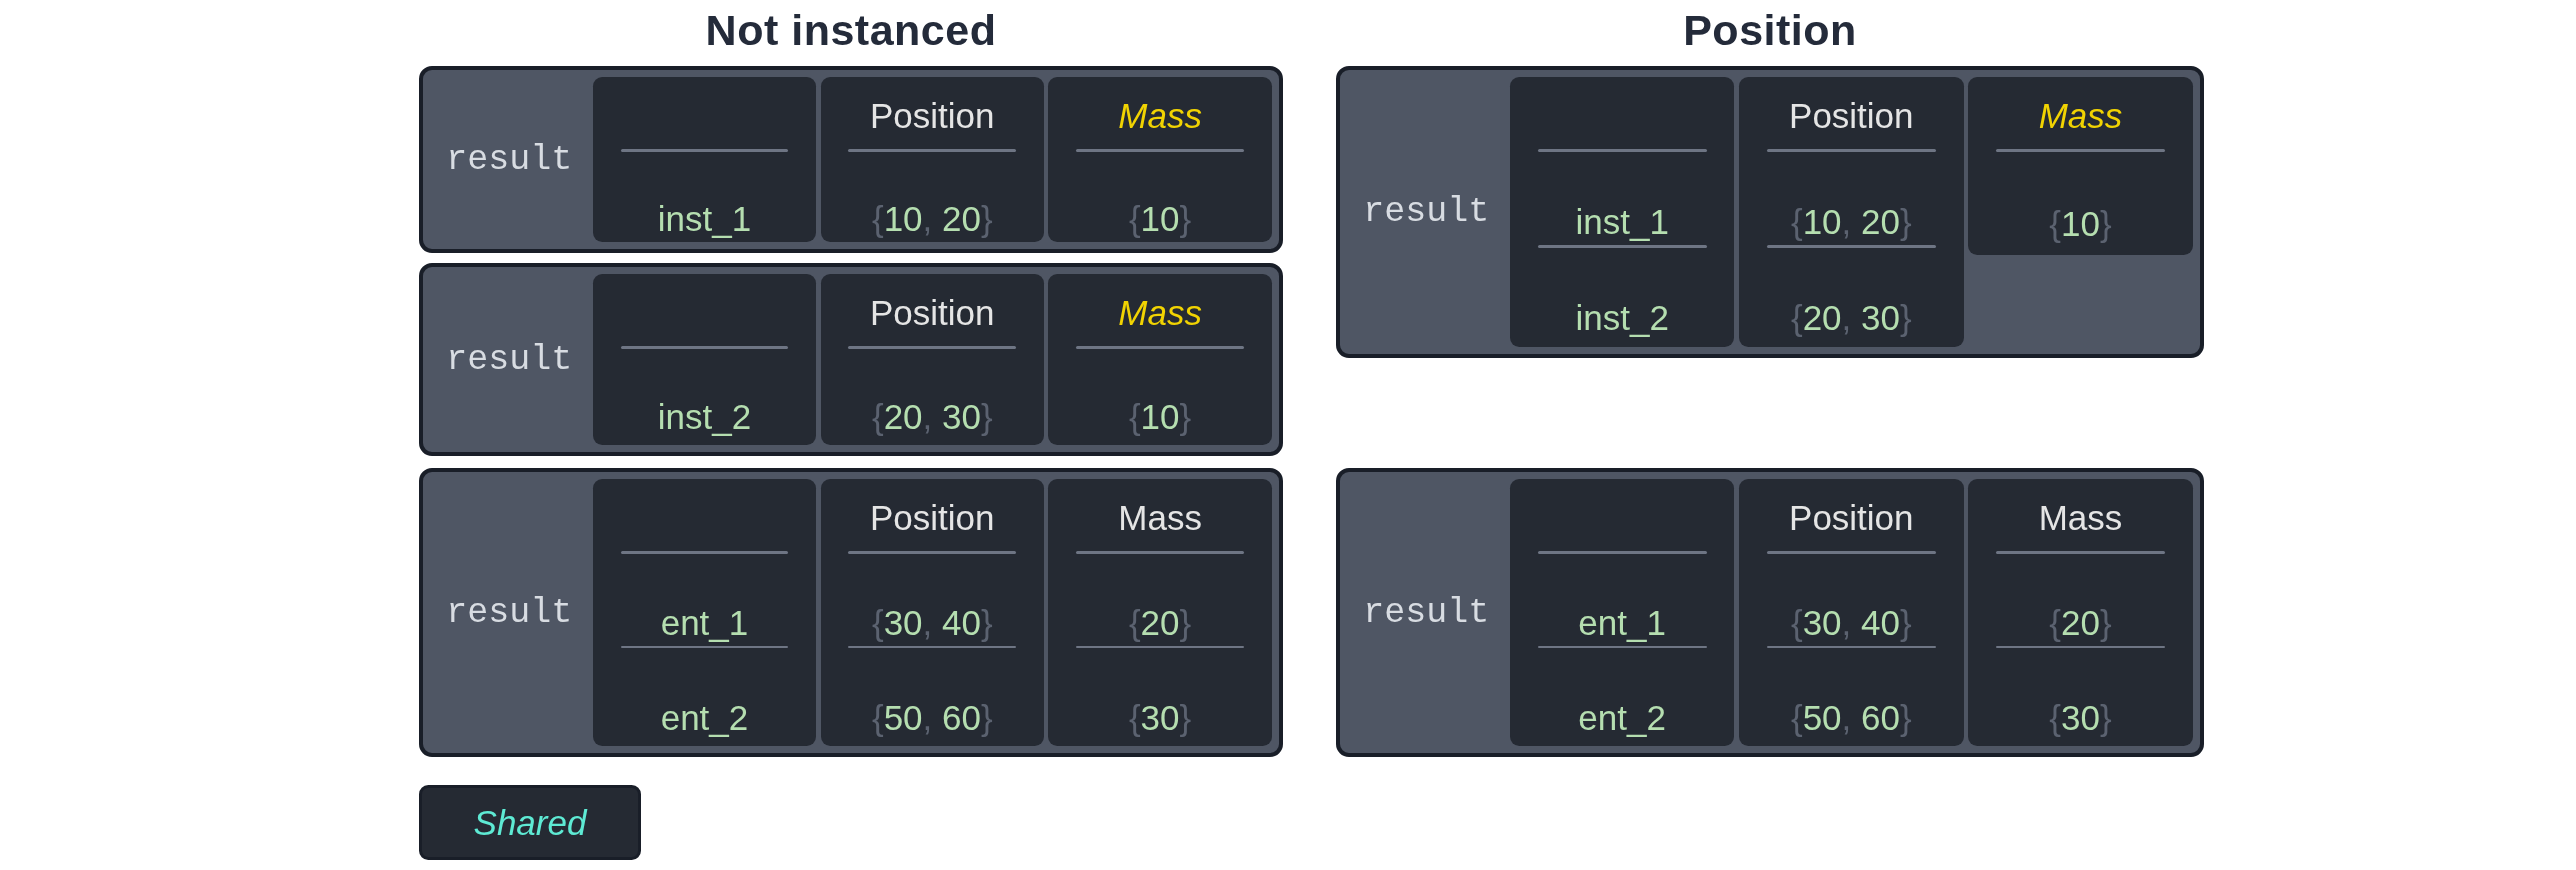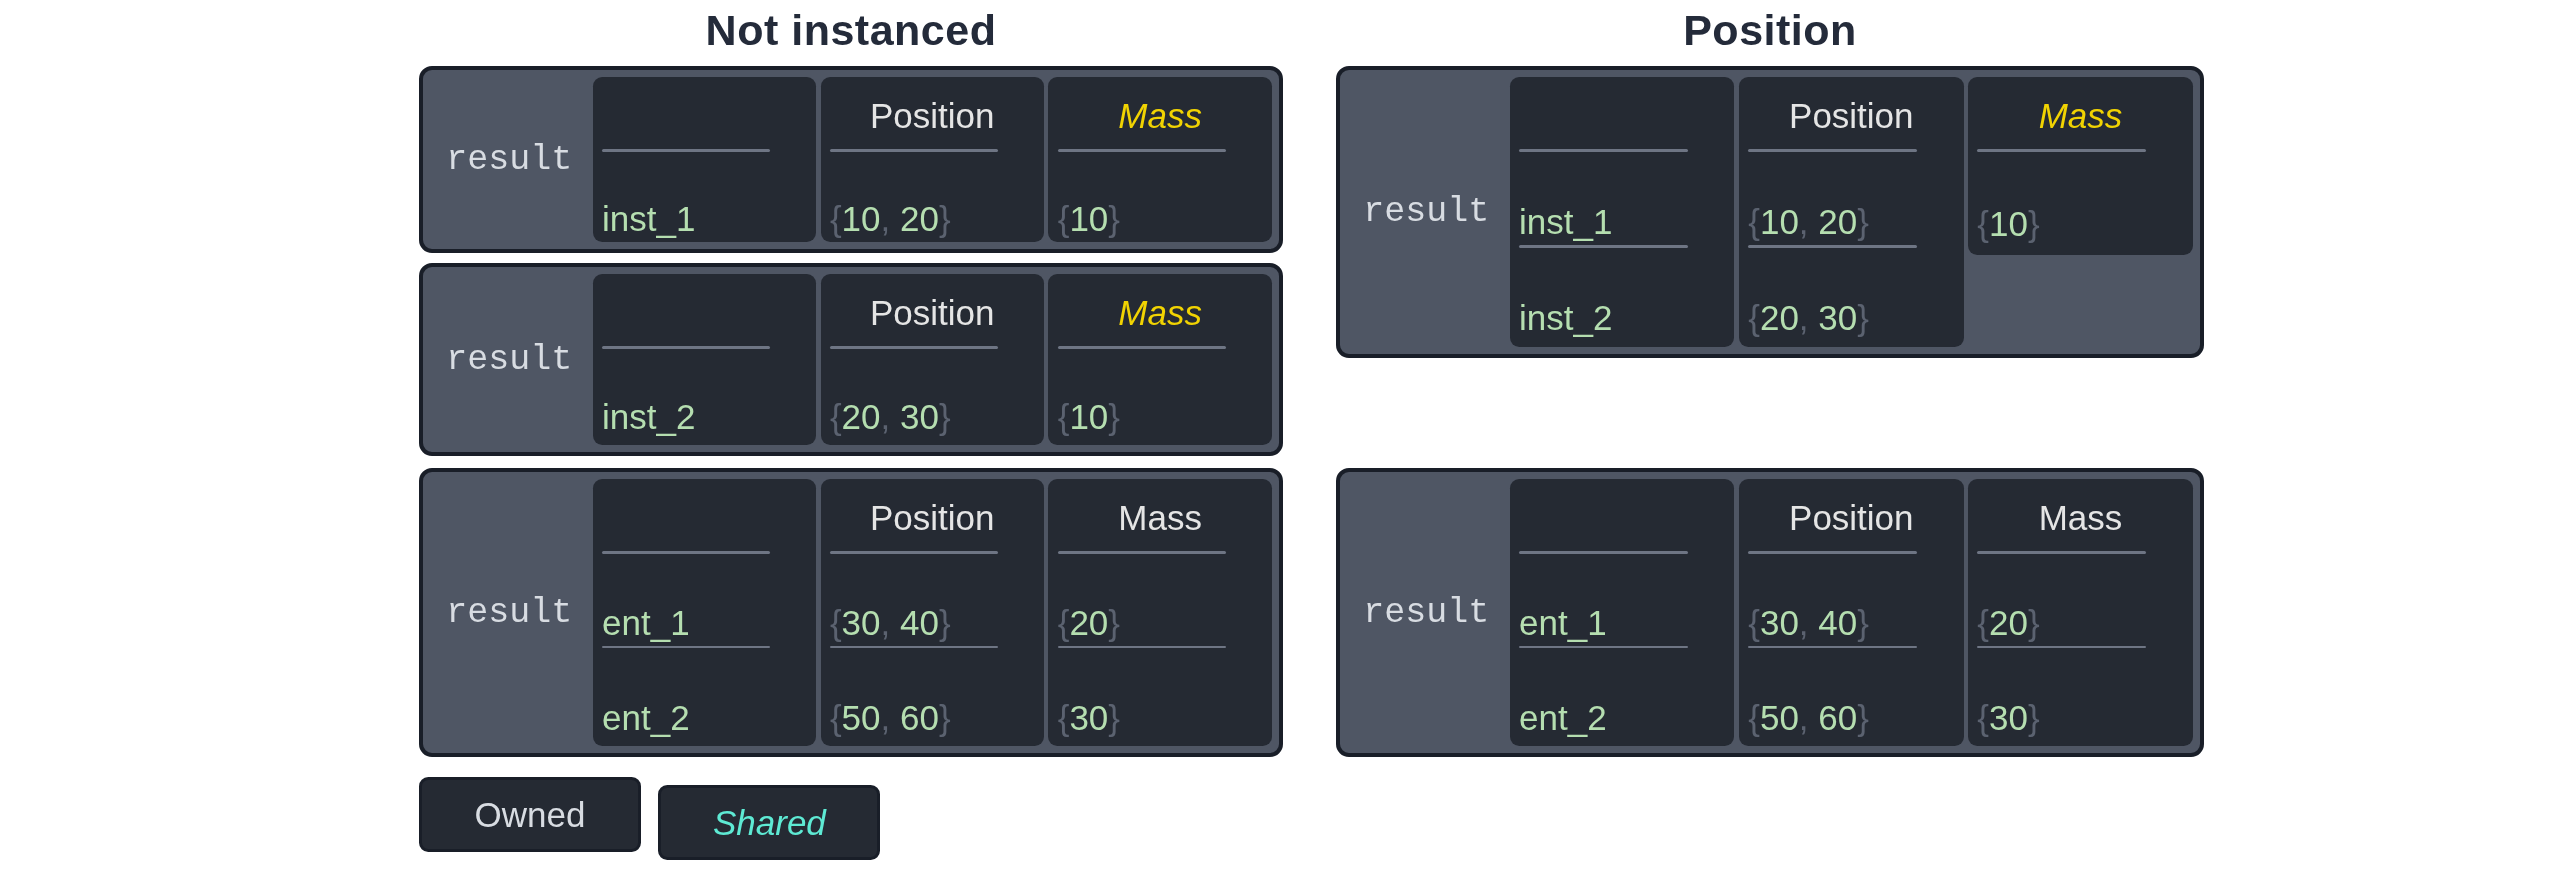--- a/index.html
+++ b/index.html
@@ -34,21 +34,21 @@
     flex:1 1 0;background:#252a33;border-radius:9.2px;box-sizing:border-box;
     display:flex;flex-direction:column;align-items:center;padding:5.5px 9.2px;min-width:0;
   }
   .cells.start .cell{height:100%;}
   .cells.start .cell.short{height:auto;}
   .hdr{
     flex:0 0 66px;display:flex;align-items:center;justify-content:center;
     font-size:35px;color:#e5e5e5;white-space:nowrap;
   }
   .hdr.shared{color:#f1d302;font-style:italic;}
-  .row{flex:1 1 0;width:100%;display:flex;flex-direction:column;align-items:flex-start;min-height:0;gap:47px;}
+  .row{flex:1 1 0;width:100%;display:flex;flex-direction:column;align-items:center;min-height:0;gap:47px;}
   .cell.short .row{flex:0 0 101px;}
   .divider{flex:0 0 2.8px;width:82%;background:#6e7584;border-radius:1.8px;}
   .val{
     flex:1 1 0;display:flex;align-items:center;justify-content:center;
     font-size:35px;color:#b5deb0;white-space:pre;
   }
   .br{color:#5b6270;}
   .legend{position:absolute;top:777px;left:0;display:flex;gap:17.4px;}
   .legend-box{
     height:75px;min-width:222px;box-sizing:border-box;padding:0 27.5px;
@@ -151,21 +151,20 @@
         </div>
         <div class="row">
           <div class="divider"></div>
           <div class="val"><span class="br">{</span><span>30</span><span class="br">}</span></div>
         </div>
       </div>
     </div>
   </div>
 
   <div class="legend">
-    <div class="legend-box owned">Owned</div>
     <div class="legend-box shared">Shared</div>
   </div>
 </div>
 
 <div class="col" id="col-right">
   <div class="title">Position</div>
 
   <div class="box" id="box-r1">
     <div class="label">result</div>
     <div class="cells start">

